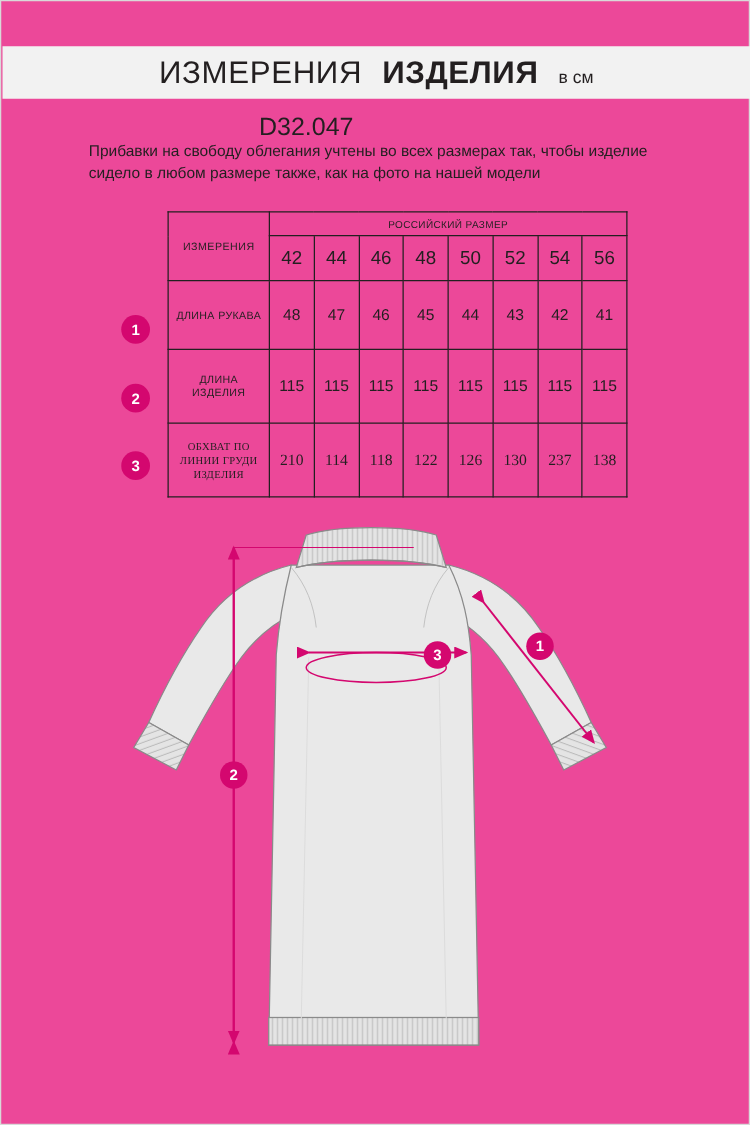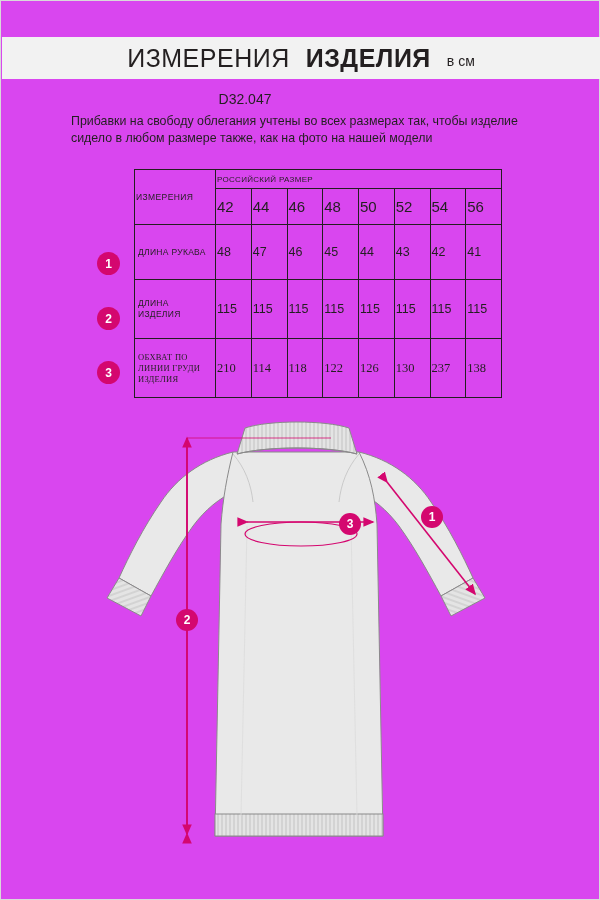--- a/index.html
+++ b/index.html
@@ -15,21 +15,21 @@
     position: relative;
     overflow: hidden;
   }
   .page {
     position: absolute;
     left: 0; top: 0;
     width: 600px;
     height: 900px;
     box-sizing: border-box;
     border: 1px solid #d9d9d9;
-    background: #d946ef;
+    background: #ec4899;
   }
   
   .header-band {
     position: absolute;
     left: 1px;
     top: 36px;
     width: 598px;
     height: 42px;
     background: #f2f2f2;
   }
@@ -61,21 +61,21 @@
     color: #231f20;
     align-self: center;
     padding-top: 6px;
   }
   .article-code {
     position: absolute;
     top: 90px;
     left: 0;
     width: 488px;
     text-align: center;
-    font-size: 14px;
+    font-size: 20px;
     color: #231f20;
   }
   .intro-text {
     position: absolute;
     top: 112px;
     left: 70px;
     width: 460px;
     text-align: left;
     font-size: 12.4px;
     line-height: 17px;
@@ -89,21 +89,21 @@
     top: 168px;
     width: 368px;
   }
   table.meas {
     border-collapse: collapse;
     width: 368px;
     table-layout: fixed;
   }
   table.meas td, table.meas th {
     border: 1px solid #231f20;
-    text-align: left;
+    text-align: center;
     vertical-align: middle;
     font-weight: normal;
     color: #231f20;
   }
   .th-group {
     font-size: 8px;
     height: 16px;
     letter-spacing: 0.3px;
   }
   .th-meas {

